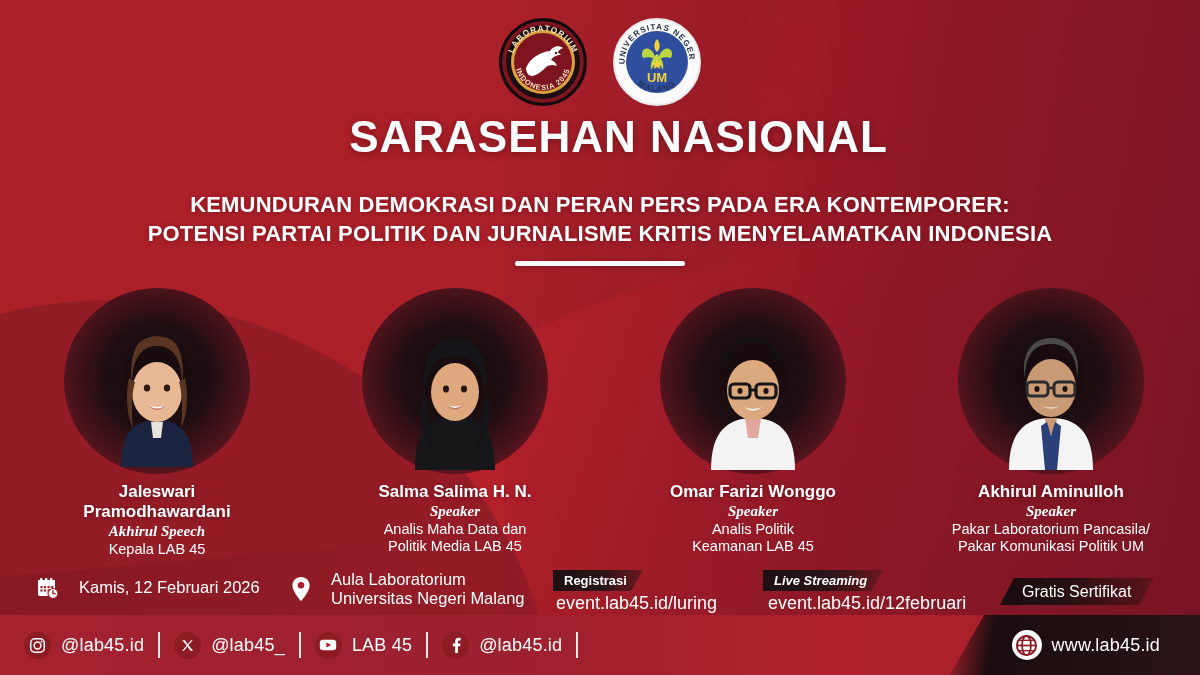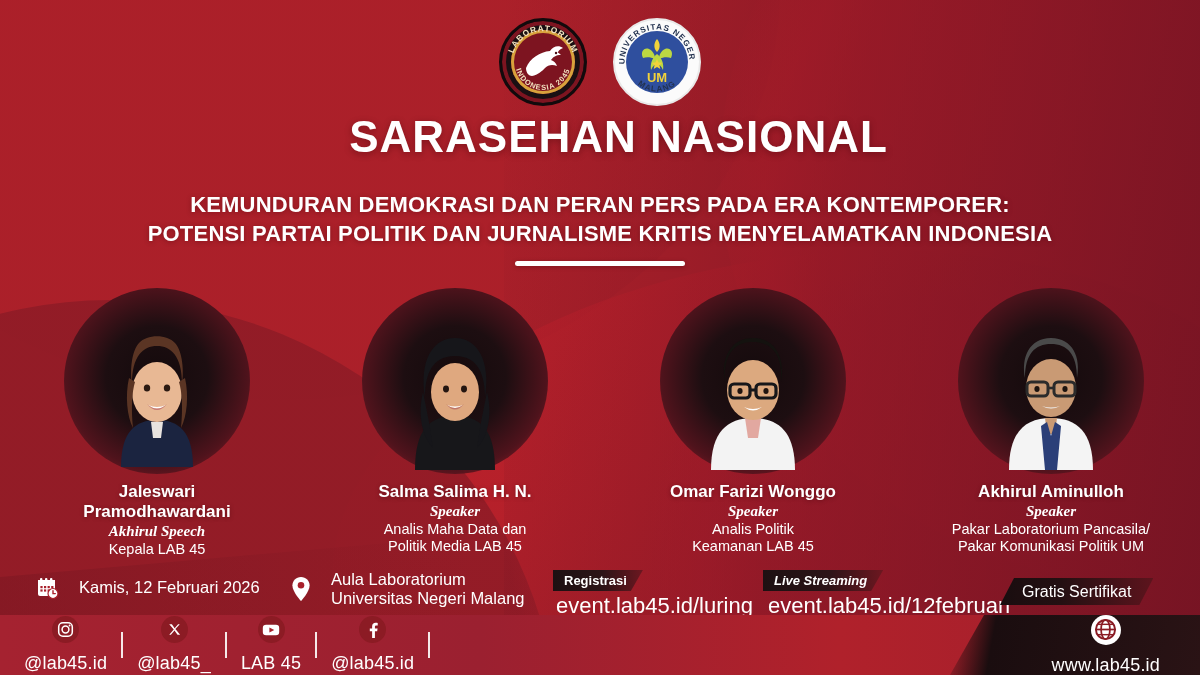--- a/index.html
+++ b/index.html
@@ -92,39 +92,39 @@
   .inforow{position:absolute;left:0;right:0;top:566px;height:48px;z-index:7;}
   .info-item{position:absolute;display:flex;align-items:center;gap:19px;color:#fff;}
   .info-text{font-size:16.5px;line-height:1.18;}
   .ribbon{
     position:absolute;height:21px;display:flex;align-items:center;padding:0 16px 0 11px;
     background:linear-gradient(90deg,#1d1012 0%, #2c1417 55%, #6d1720 100%);
     color:#fff;font-size:13px;font-weight:bold;
     clip-path:polygon(0 0, 100% 0, calc(100% - 12px) 100%, 0 100%);
   }
   .ribbon.italic{font-style:italic;}
-  .link-text{position:absolute;color:#fff;font-size:22px;}
+  .link-text{position:absolute;color:#fff;font-size:18px;}
   .badge{
     position:absolute;height:27px;display:flex;align-items:center;padding:0 22px;
     background:linear-gradient(90deg,#190d0f 0%, #241012 40%, #5d141d 100%);
     color:#fff;font-size:16px;
     clip-path:polygon(14px 0, 100% 0, calc(100% - 14px) 100%, 0 100%);
   }
   
   .footer{
     position:absolute;left:0;right:0;bottom:0;height:60px;z-index:8;
     background:linear-gradient(90deg,#a52230 0%, #9b2030 40%, #b0212b 70%, #a11f2c 100%);
     display:flex;align-items:center;
   }
   .footer-dark{
     position:absolute;right:0;bottom:0;width:250px;height:60px;
     background:linear-gradient(100deg, rgba(20,10,11,0) 0%, #1a0d0f 18%, #2a1315 100%);
     clip-path:polygon(34px 0, 100% 0, 100% 100%, 0 100%);
   }
-  .soc{display:flex;align-items:center;gap:10px;color:#fff;z-index:2;flex-direction:column;}
+  .soc{display:flex;align-items:center;gap:10px;color:#fff;z-index:2;}
   .soc-label{font-size:18px;letter-spacing:.2px;}
   .soc-ic{width:27px;height:27px;border-radius:50%;background:#8c1b24;display:flex;align-items:center;justify-content:center;}
   .sep{width:2px;height:26px;background:#fff;opacity:.9;margin:0 14px;z-index:2;}
   .globe-ic{width:30px;height:30px;border-radius:50%;background:#fff;display:flex;align-items:center;justify-content:center;}
 </style>
 </head>
 <body>
 
 <div id="poster">
 

